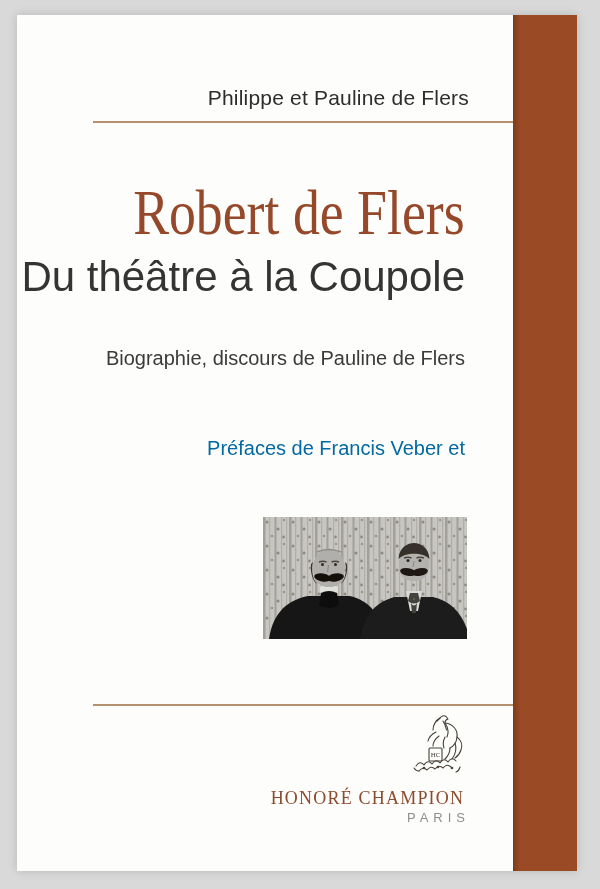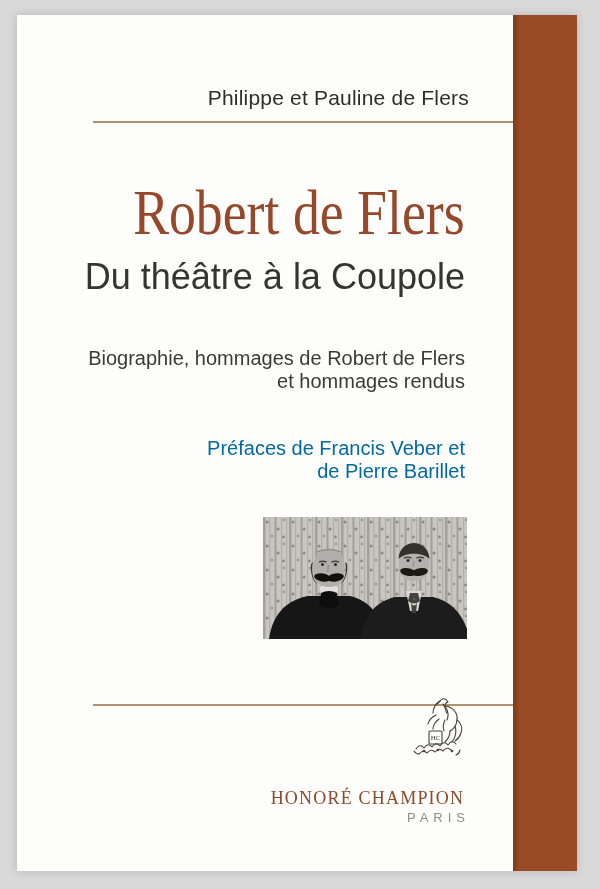--- a/index.html
+++ b/index.html
@@ -29,37 +29,37 @@
   }
   .title{
     position:absolute;right:112px;top:166px;
     font-family:"Liberation Serif", serif;
     font-size:64px;line-height:64px;color:#96482a;text-align:right;
     transform:scaleX(.84);transform-origin:100% 50%;
     white-space:nowrap;
   }
   .subtitle{
     position:absolute;right:112px;top:245px;
-    font-size:36px;line-height:34px;color:#343434;text-align:right;
+    font-size:42px;line-height:34px;color:#343434;text-align:right;
     white-space:nowrap;
   }
   .desc{
     position:absolute;right:112px;top:332px;
     font-size:20px;line-height:23px;color:#3a3a3a;text-align:right;
   }
   .prefaces{
     position:absolute;right:112px;top:422px;
     font-size:20px;line-height:23px;color:#0369a1;text-align:right;
   }
   .photo{
     position:absolute;left:246px;top:502px;width:204px;height:122px;
   }
   .photo svg{display:block;width:204px;height:122px;}
   .logo{
-    position:absolute;right:109px;top:683px;width:60px;height:62px;
+    position:absolute;right:109px;top:700px;width:60px;height:62px;
   }
   .logo svg{display:block;width:60px;height:62px;}
   .publisher{
     position:absolute;right:114px;top:773px;
     font-family:"Liberation Serif", serif;
     font-size:18px;line-height:21px;color:#8d4b2e;text-align:center;
     letter-spacing:1.2px;margin-right:-1.2px;white-space:nowrap;
   }
   .paris{
     position:absolute;right:112px;top:795px;
@@ -76,27 +76,25 @@
 
   <div class="author">Philippe et Pauline de Flers</div>
 
   <div class="rule rule1"></div>
 
   <div class="title">Robert de Flers</div>
 
   <div class="subtitle">Du théâtre à la Coupole</div>
 
   <div class="desc">
-    <div>Biographie, hommages de Robert de Flers</div>
-    <div>et hommages rendus</div>
+    <div>Biographie, discours de Pauline de Flers</div>
   </div>
 
   <div class="prefaces">
     <div>Préfaces de Francis Veber et</div>
-    <div>de Pierre Barillet</div>
   </div>
 
   <div class="photo">
     <svg viewBox="0 0 204 122" xmlns="http://www.w3.org/2000/svg">
       <defs>
         <clipPath id="ph">
             <rect x="0" y="0" width="204" height="122"></rect>
           </clipPath>
         <pattern id="wp" width="26" height="24" patternUnits="userSpaceOnUse">
           <rect width="26" height="24" fill="#c8c6c1"></rect>

